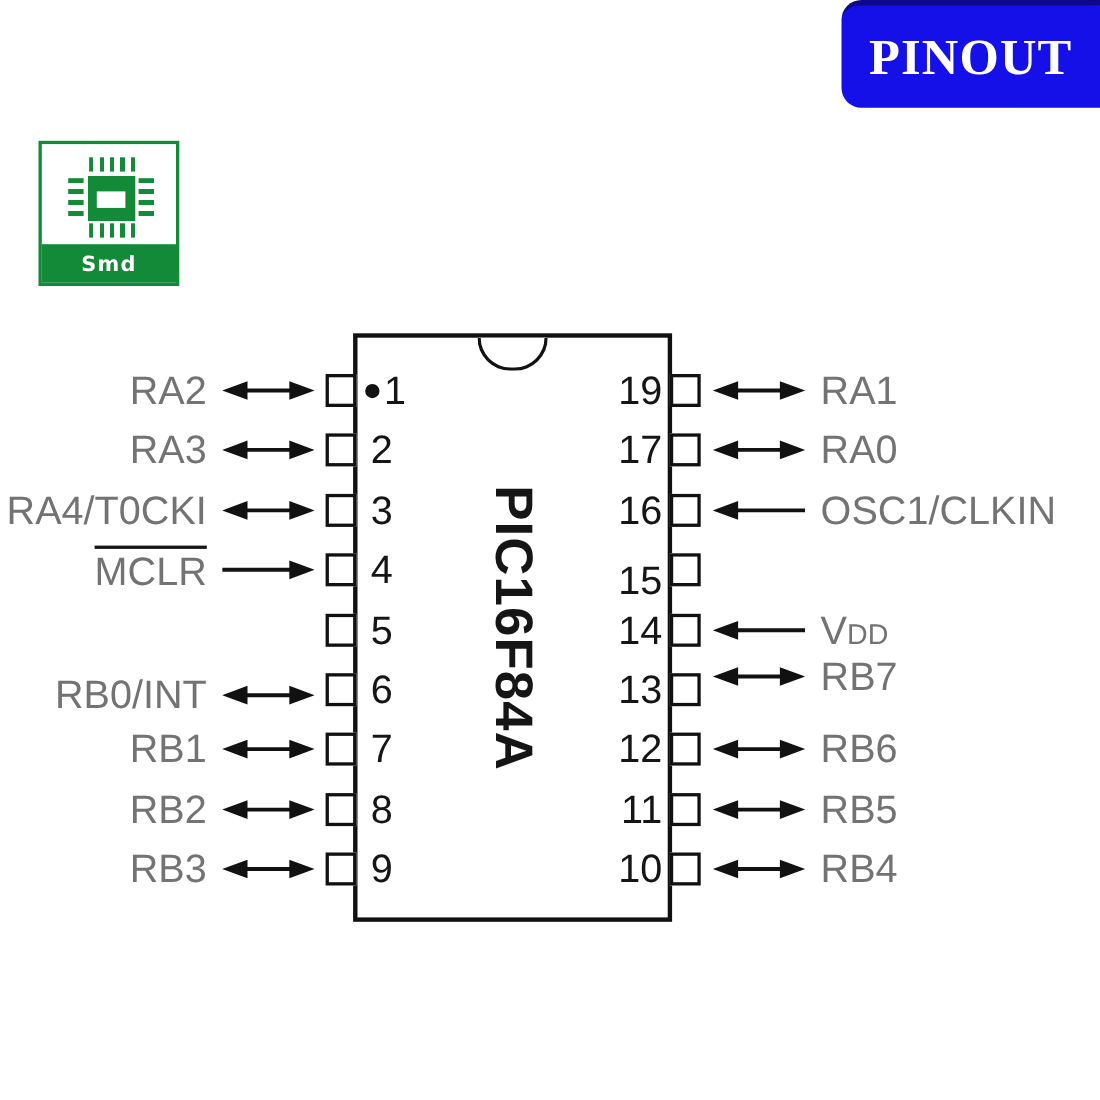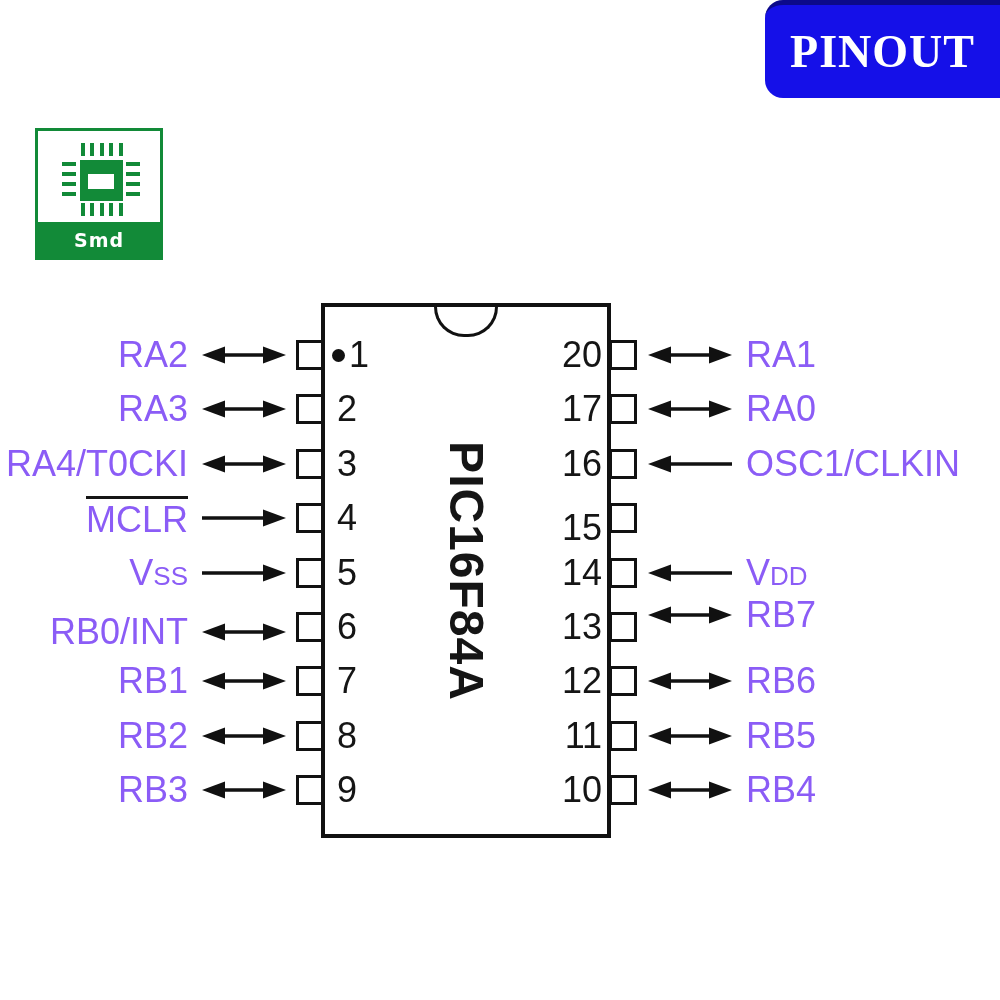--- a/index.html
+++ b/index.html
@@ -70,21 +70,21 @@
     position:absolute; font-size:36px; line-height:38px; color:#151515;
   }
   .pin-num.rgt { left:530px; width:72px; text-align:right; }
 
   
   .pin-row {
     position:absolute; height:54px; display:flex; align-items:center; gap:14px;
   }
   .pin-row.lft { left:0; width:286px; justify-content:flex-end; }
   .pin-row.rgt { left:648px; width:345px; justify-content:flex-start; }
-  .pin-label { font-size:36px; white-space:nowrap; color:#8b5cf6; }
+  .pin-label { font-size:36px; white-space:nowrap; color:#737373; }
   .pin-label .sub { font-size:26px; }
   .pin-label .ov:not(:empty) {
     display:inline-block; line-height:1.0; padding-top:3px;
     border-top:3px solid #151515;
   }
   .pin-label .ov:empty, .pin-label .sub:empty, .pin-label .lbl:empty { display:none; }
   .arrow { width:84px; height:20px; flex:0 0 84px; }
 </style>
 </head>
 <body>
@@ -136,21 +136,21 @@
   <div class="pin-num" style="left:349px; top:336px">1</div>
   <div class="pin-num" style="left:337px; top:390px">2</div>
   <div class="pin-num" style="left:337px; top:445px">3</div>
   <div class="pin-num" style="left:337px; top:499px">4</div>
   <div class="pin-num" style="left:337px; top:554px">5</div>
   <div class="pin-num" style="left:337px; top:608px">6</div>
   <div class="pin-num" style="left:337px; top:662px">7</div>
   <div class="pin-num" style="left:337px; top:717px">8</div>
   <div class="pin-num" style="left:337px; top:771px">9</div>
 
-  <div class="pin-num rgt" style="top:336px">20</div>
+  <div class="pin-num rgt" style="top:336px">19</div>
   <div class="pin-num rgt" style="top:390px">17</div>
   <div class="pin-num rgt" style="top:445px">16</div>
   <div class="pin-num rgt" style="top:509px">15</div>
   <div class="pin-num rgt" style="top:554px">14</div>
   <div class="pin-num rgt" style="top:608px">13</div>
   <div class="pin-num rgt" style="top:662px">12</div>
   <div class="pin-num rgt" style="top:717px">11</div>
   <div class="pin-num rgt" style="top:771px">10</div>
 
   <div class="pin-row lft" style="top:328px">
@@ -177,27 +177,20 @@
           <polygon points="84,10 61,1.5 61,18.5" fill="#111111"></polygon>
         </svg></span>
   </div>
   <div class="pin-row lft" style="top:491px">
     <span class="pin-label"><span class="ov">MCLR</span></span>
     <span class="arrow"><svg width="84" height="20" viewBox="0 0 84 20" xmlns="http://www.w3.org/2000/svg">
           <line x1="0" y1="10" x2="64" y2="10" stroke="#111111" stroke-width="3.5"></line>
           <polygon points="84,10 61,1.5 61,18.5" fill="#111111"></polygon>
         </svg></span>
   </div>
-  <div class="pin-row lft" style="top:546px">
-    <span class="pin-label"><span class="lbl">V</span><span class="sub">SS</span></span>
-    <span class="arrow"><svg width="84" height="20" viewBox="0 0 84 20" xmlns="http://www.w3.org/2000/svg">
-          <line x1="0" y1="10" x2="64" y2="10" stroke="#111111" stroke-width="3.5"></line>
-          <polygon points="84,10 61,1.5 61,18.5" fill="#111111"></polygon>
-        </svg></span>
-  </div>
   <div class="pin-row lft" style="top:605px">
     <span class="pin-label"><span class="lbl">RB0/INT</span></span>
     <span class="arrow"><svg width="84" height="20" viewBox="0 0 84 20" xmlns="http://www.w3.org/2000/svg">
           <line x1="20" y1="10" x2="64" y2="10" stroke="#111111" stroke-width="3.5"></line>
           <polygon points="0,10 23,1.5 23,18.5" fill="#111111"></polygon>
           <polygon points="84,10 61,1.5 61,18.5" fill="#111111"></polygon>
         </svg></span>
   </div>
   <div class="pin-row lft" style="top:654px">
     <span class="pin-label"><span class="lbl">RB1</span></span>

